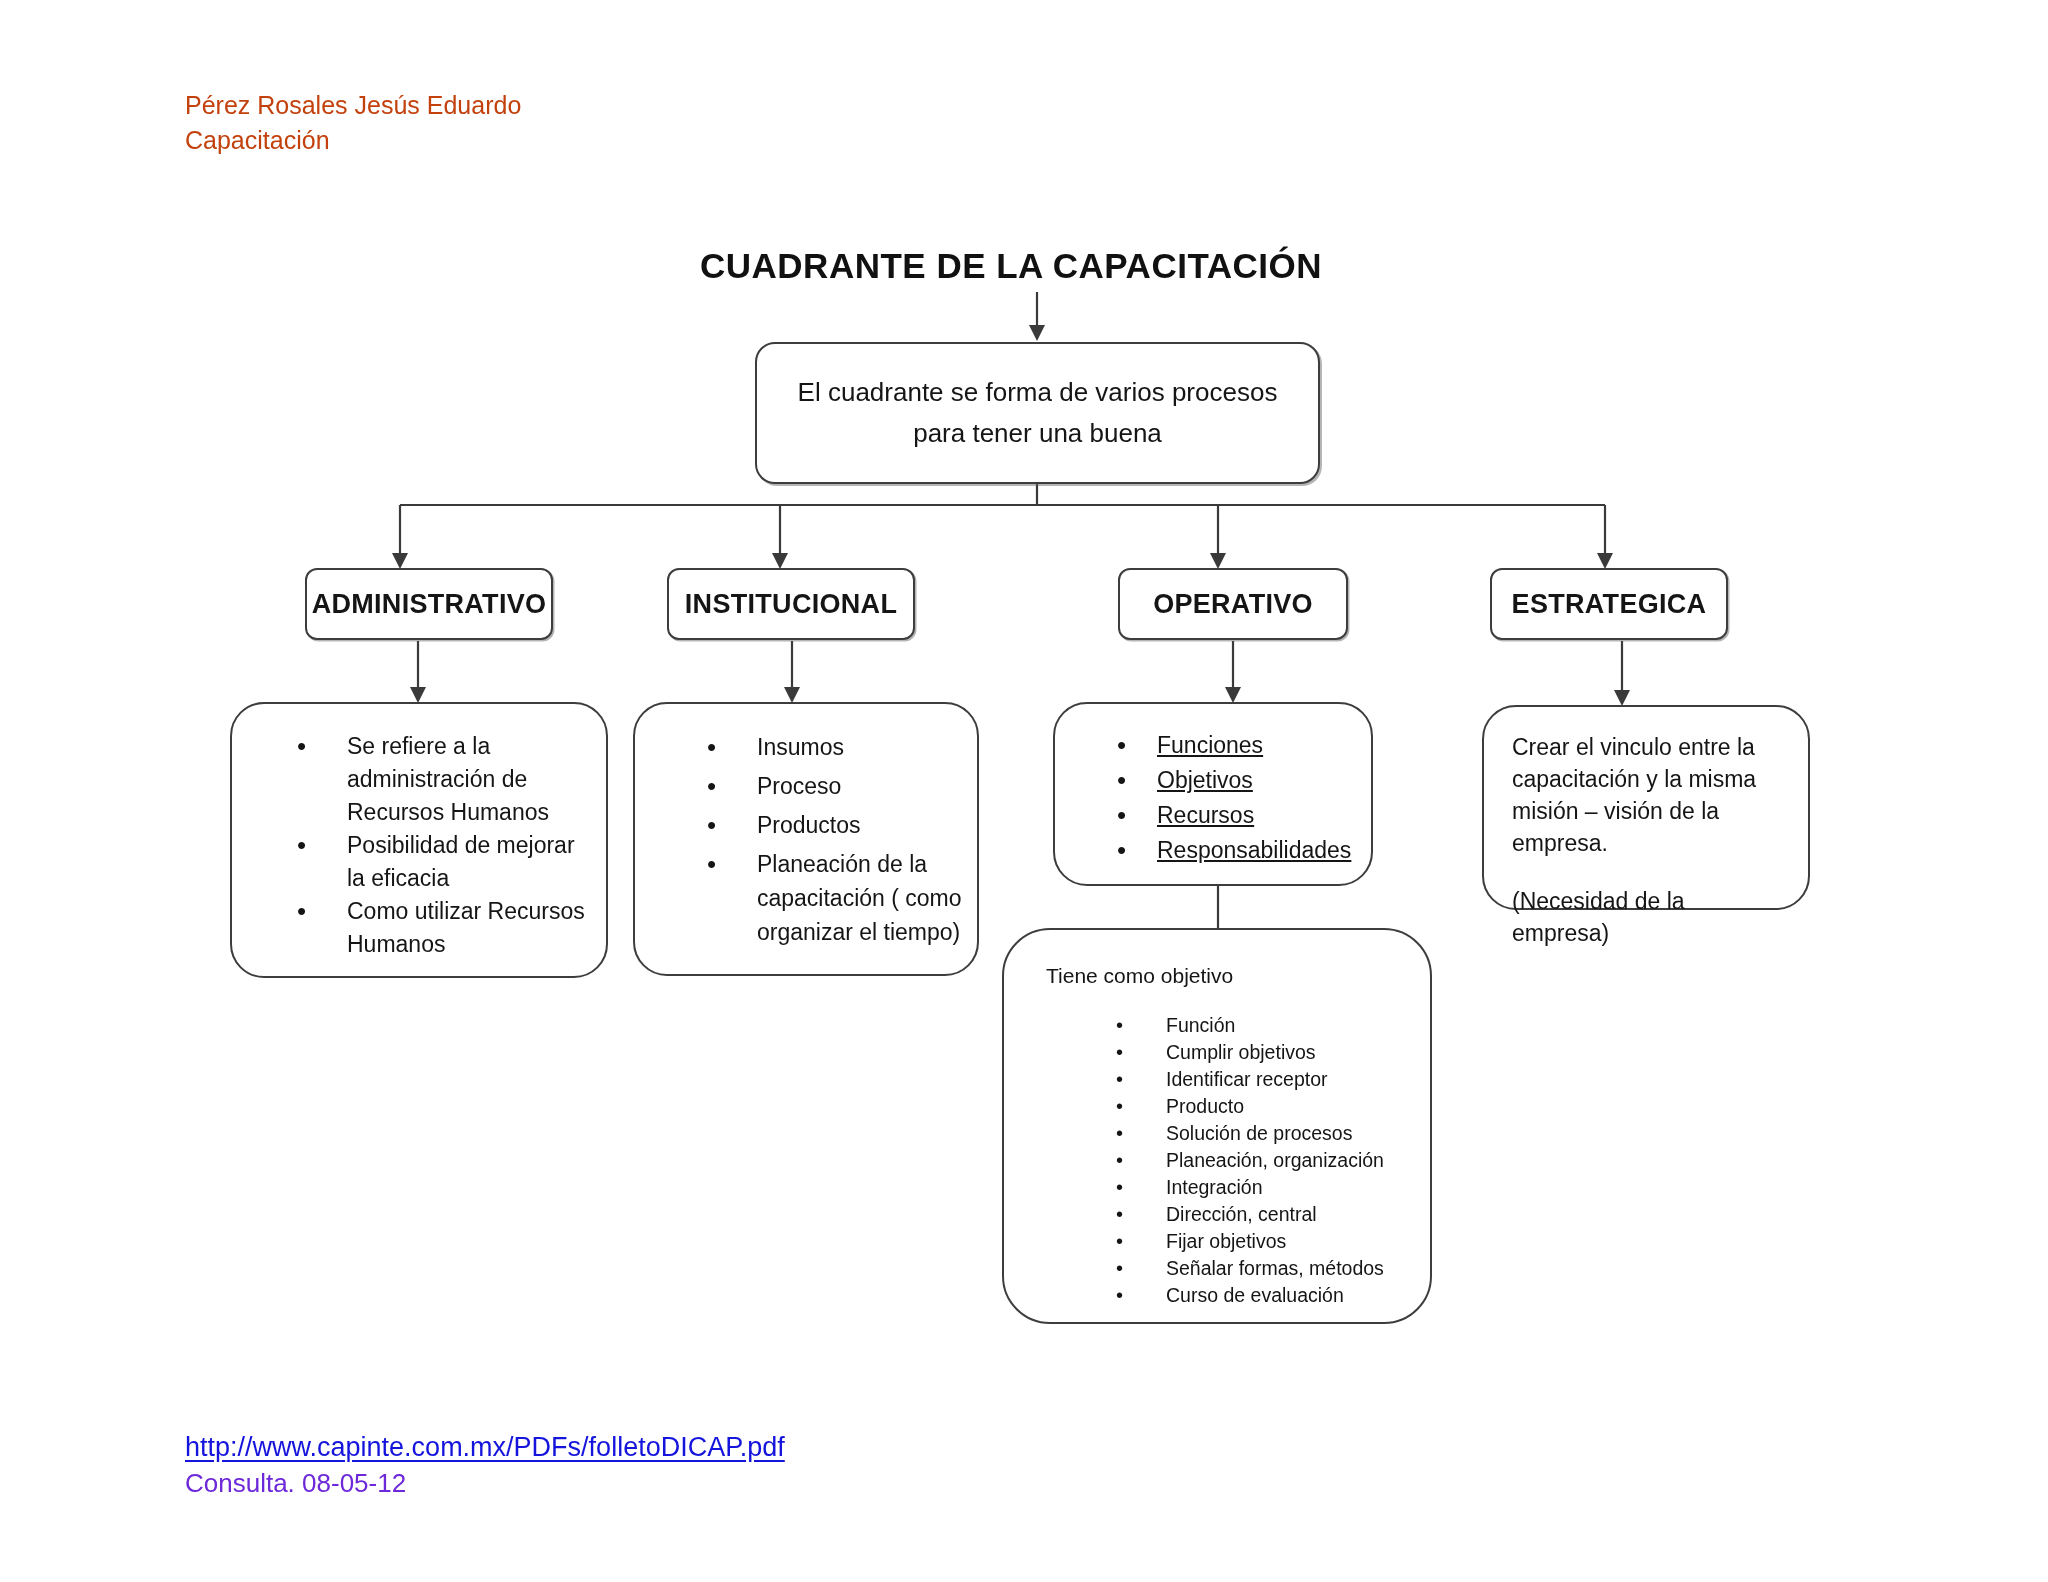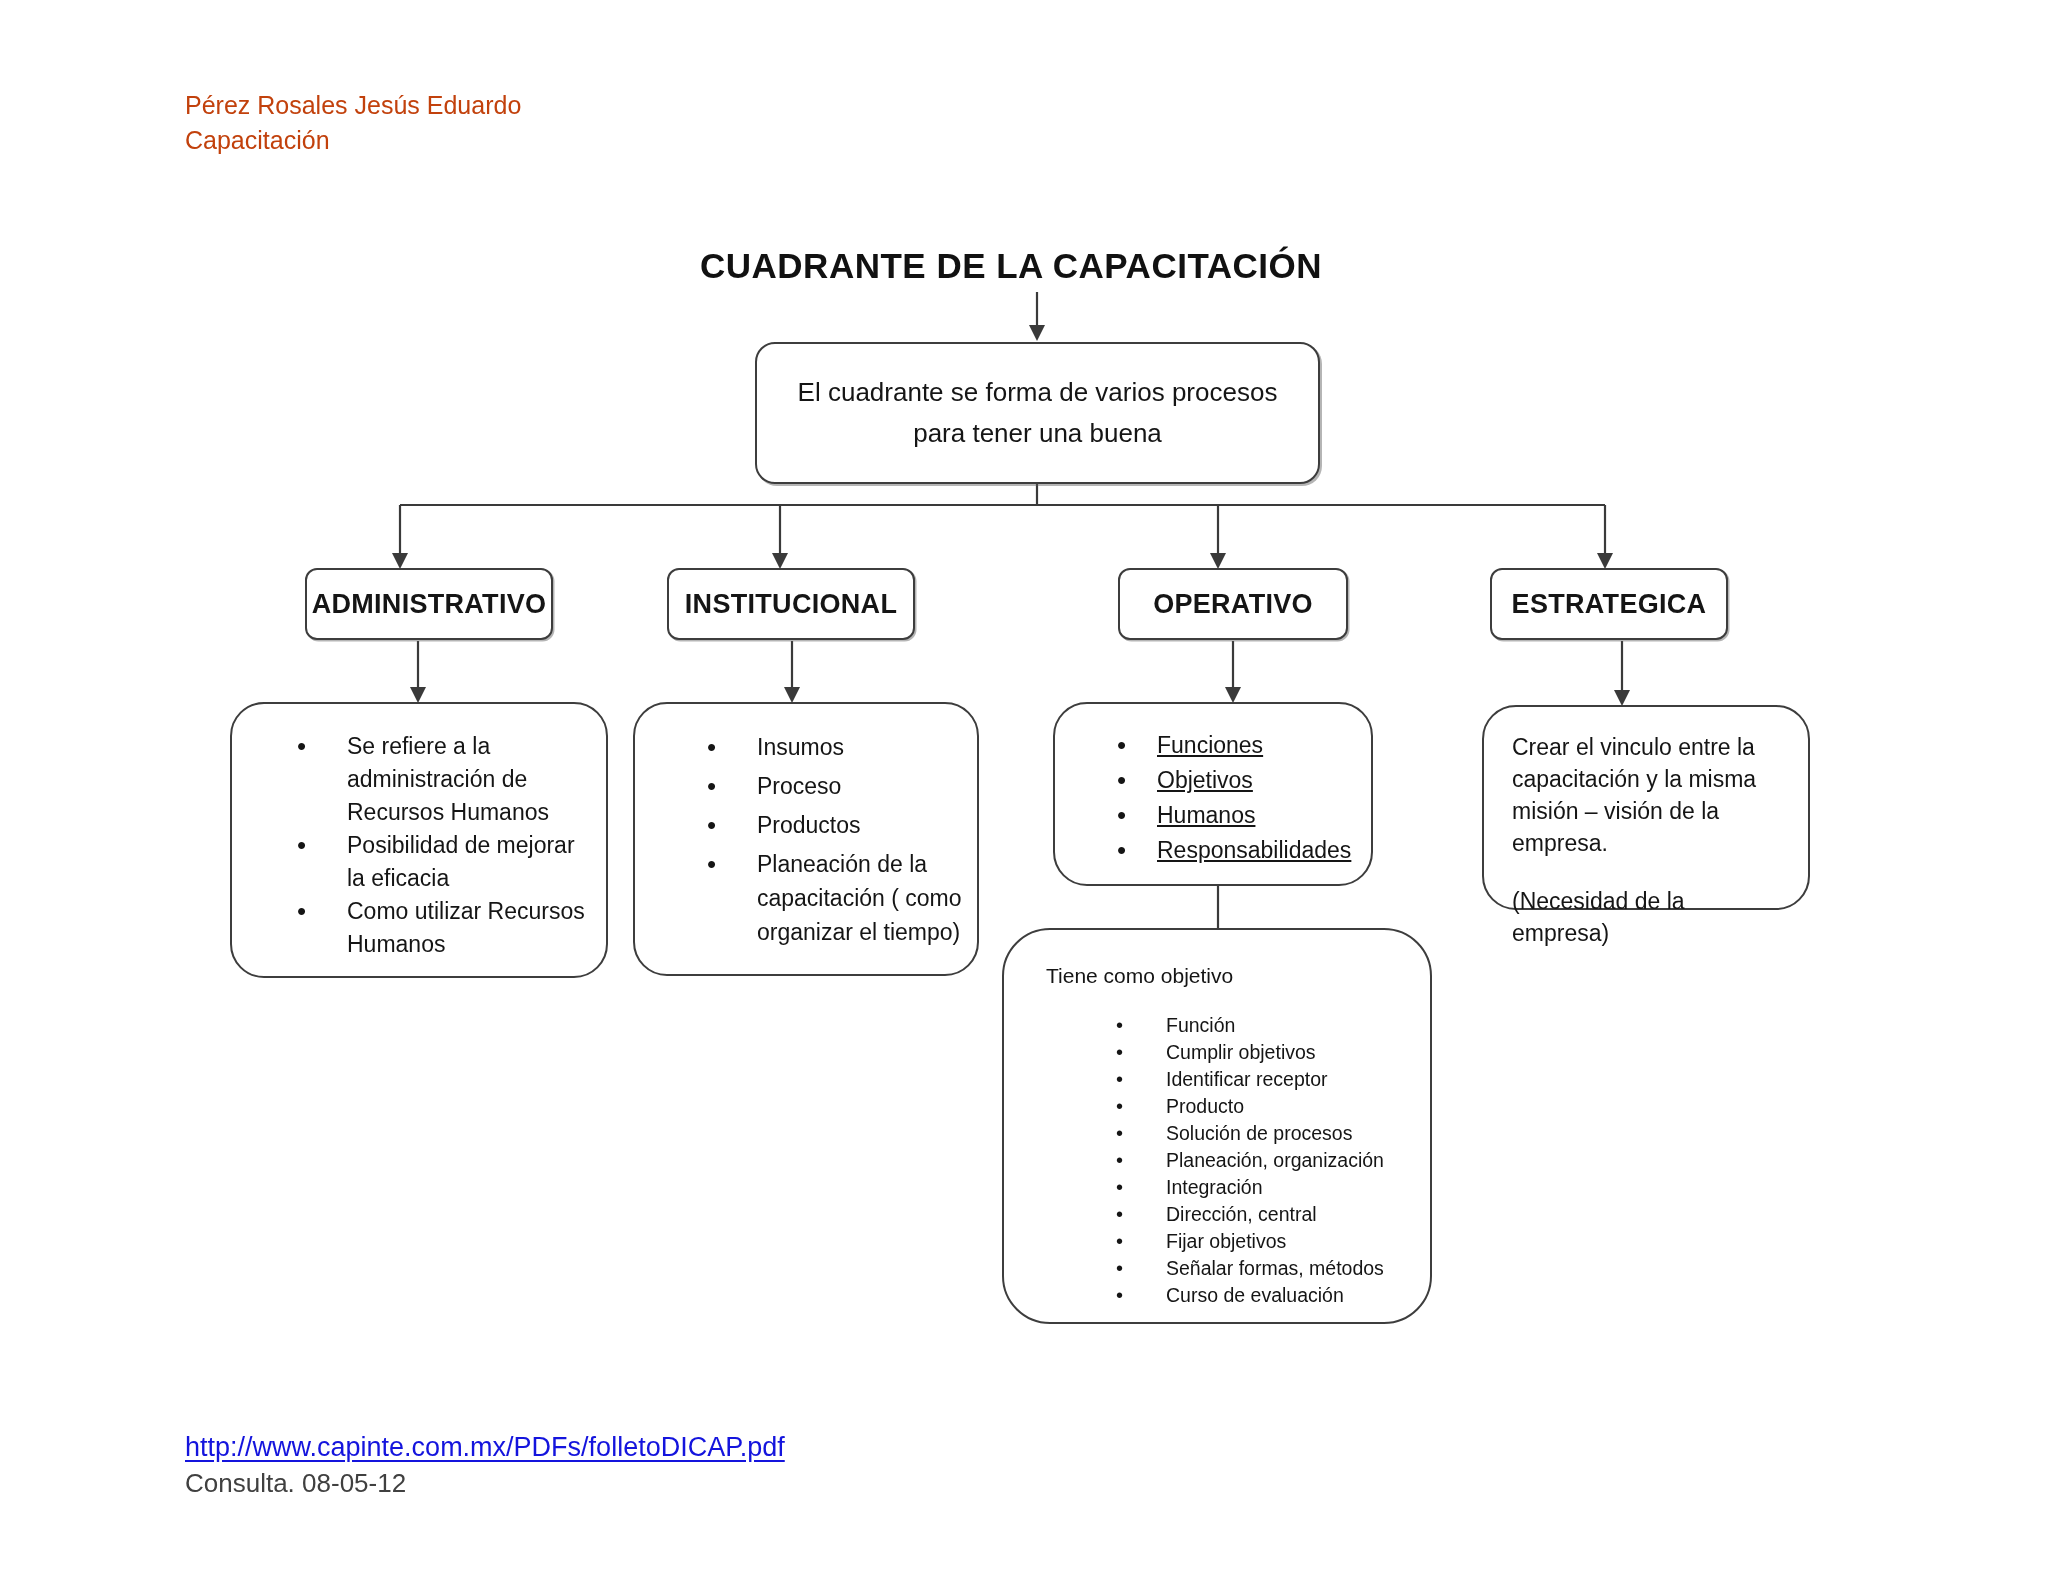--- a/index.html
+++ b/index.html
@@ -131,21 +131,21 @@
     font-size: 27px;
     color: #1414dd;
     text-decoration: underline;
     text-underline-offset: 4px;
     white-space: nowrap;
   }
   .footer-consulta {
     position: absolute;
     left: 185px; top: 1468px;
     font-size: 26px;
-    color: #404040;
+    color: #6d28d9;
     white-space: nowrap;
   }
 </style>
 </head>
 <body>
 
 <div class="canvas">
 
   <svg class="connectors" viewBox="0 0 2048 1582" xmlns="http://www.w3.org/2000/svg">
     <g stroke="#3a3a3a" stroke-width="2.2" fill="none">
@@ -209,21 +209,21 @@
       <li>Proceso</li>
       <li>Productos</li>
       <li>Planeación de la capacitación ( como organizar el tiempo)</li>
     </ul>
   </div>
 
   <div class="box detail-box det-oper">
     <ul class="bullets">
       <li>Funciones</li>
       <li>Objetivos</li>
-      <li>Humanos</li>
+      <li>Recursos</li>
       <li>Responsabilidades</li>
     </ul>
   </div>
 
   <div class="box detail-box det-estr">
     <p class="para first">Crear el vinculo entre la capacitación y la misma misión – visión de la empresa.</p>
     <p class="para second">(Necesidad de la empresa)</p>
   </div>
 
   <div class="box objective-box">

